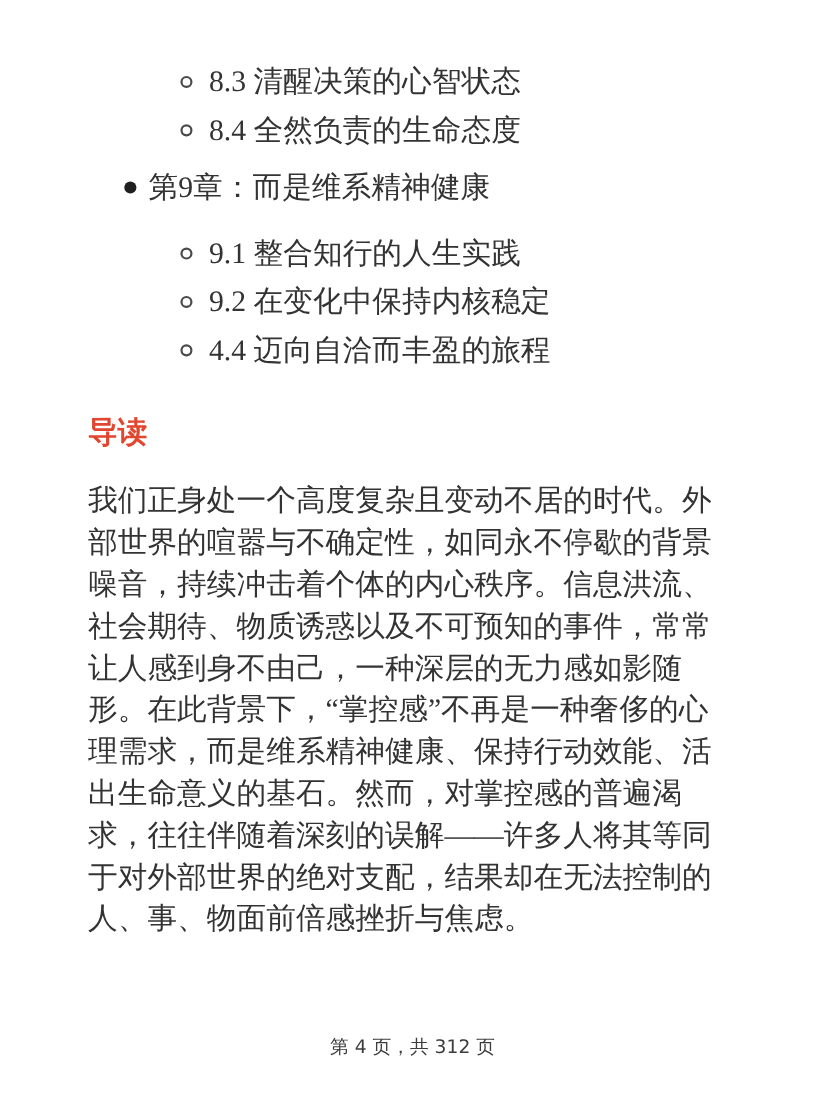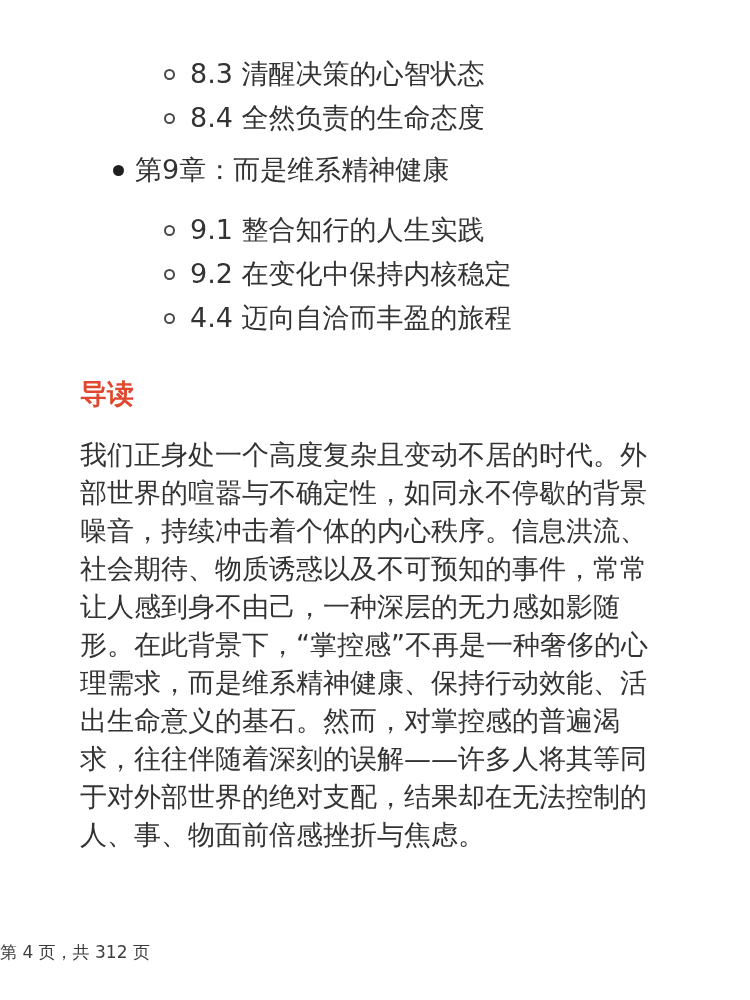--- a/index.html
+++ b/index.html
@@ -5,21 +5,21 @@
   html, body { margin: 0; padding: 0; background: #ffffff; }
   .page {
     position: relative;
     width: 750px;
     height: 1000px;
     background: #ffffff;
     overflow: hidden;
     font-family: "DejaVu Sans", "Liberation Sans", sans-serif;
     color: #333333;
   }
-  .content { padding: 52px 80px 0 80px; }
+  .content { padding: 52px 80px 0 80px; font-family: Liberation Serif, serif; }
 
   ul { margin: 0; padding: 0; list-style: none; }
   li {
     position: relative;
     font-size: 27px;
     line-height: 44px;
     color: #333333;
     white-space: nowrap;
   }
 
@@ -72,20 +72,21 @@
     color: #333333;
     text-align: left;
     letter-spacing: 0;
   }
 
   .footer {
     position: absolute;
     left: 0;
     right: 0;
     top: 941px;
+    text-align: center;
     font-size: 17px;
     line-height: 22px;
     color: #3c3c3c;
   }
 </style>
 </head>
 <body>
 
 <div class="page">
   <div class="content">

